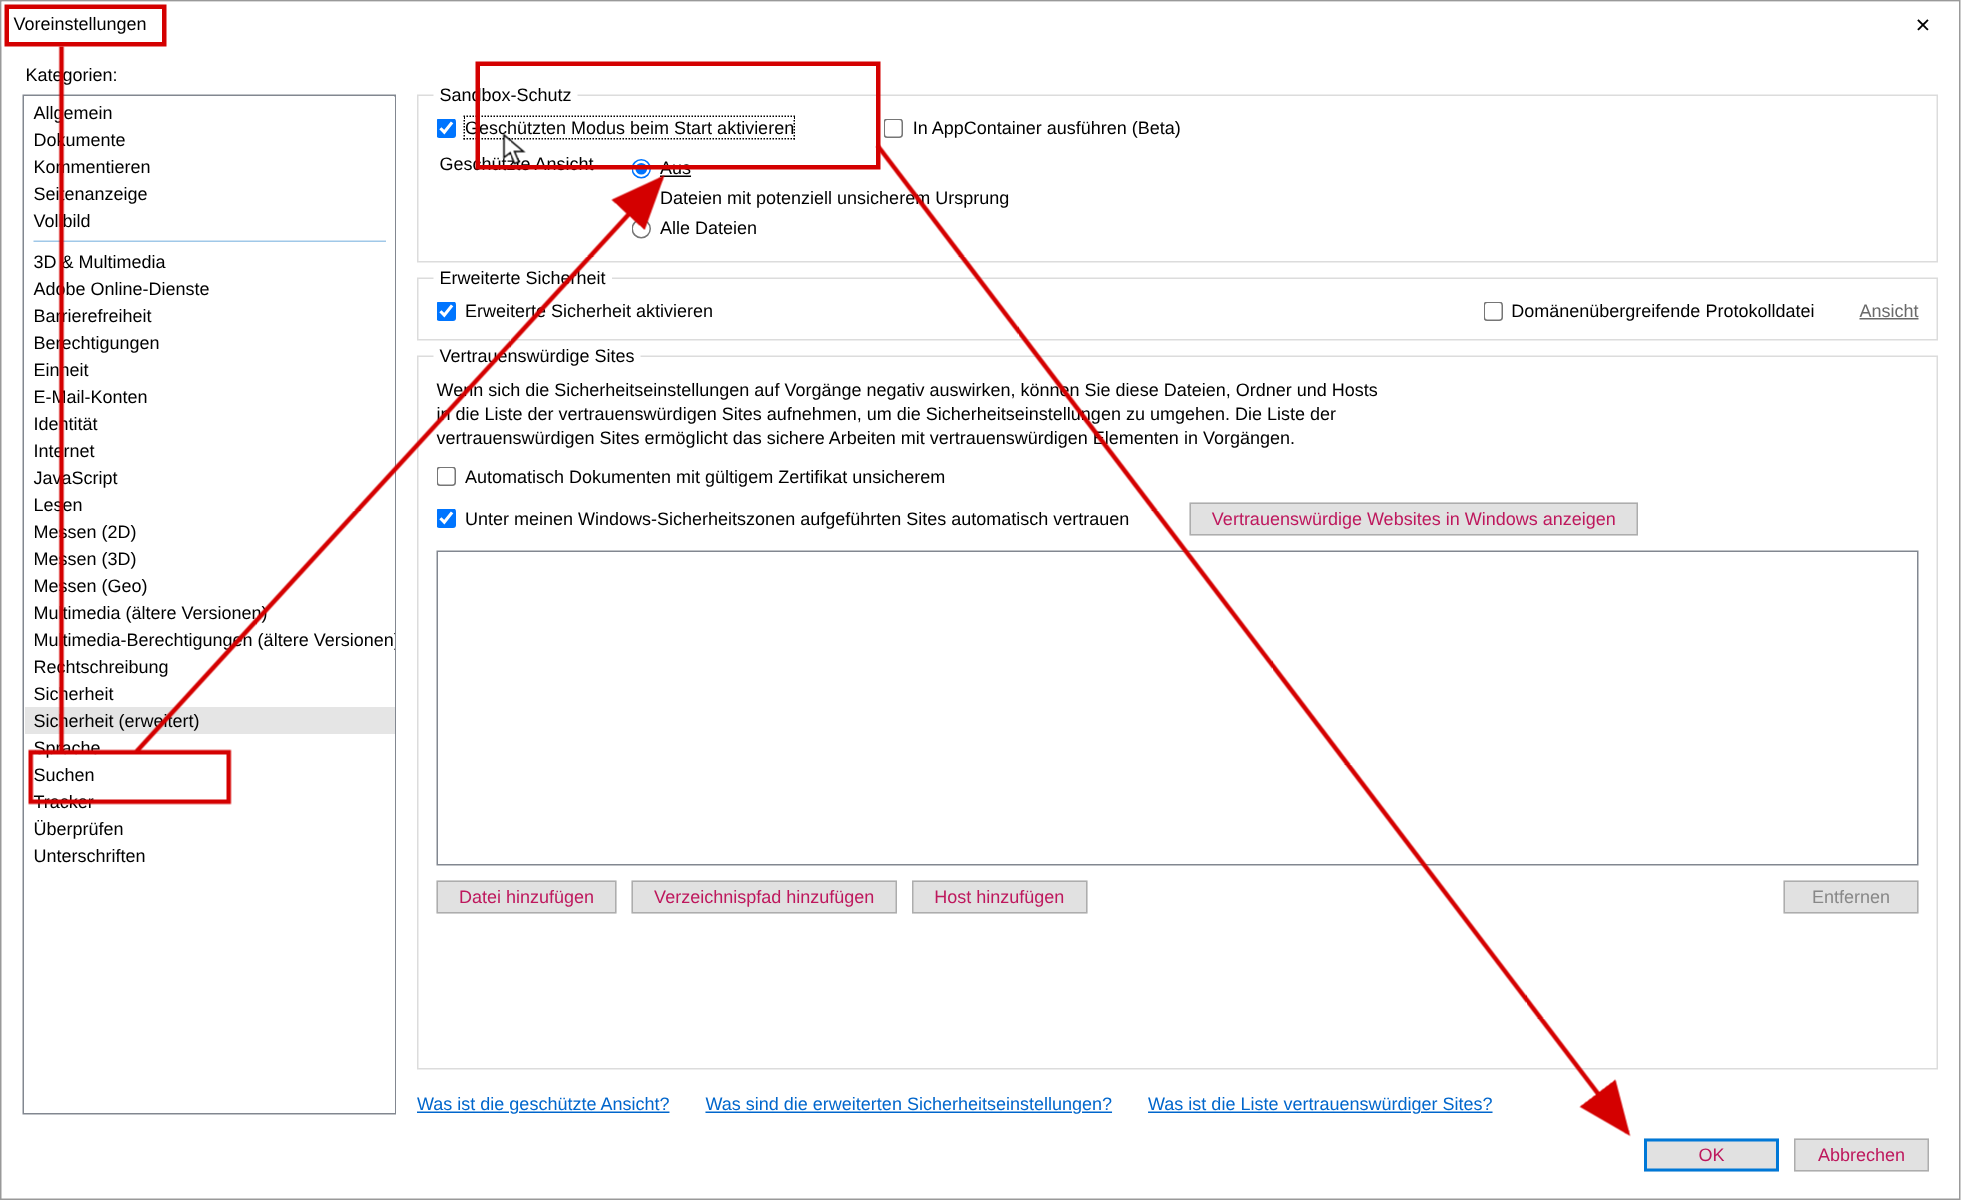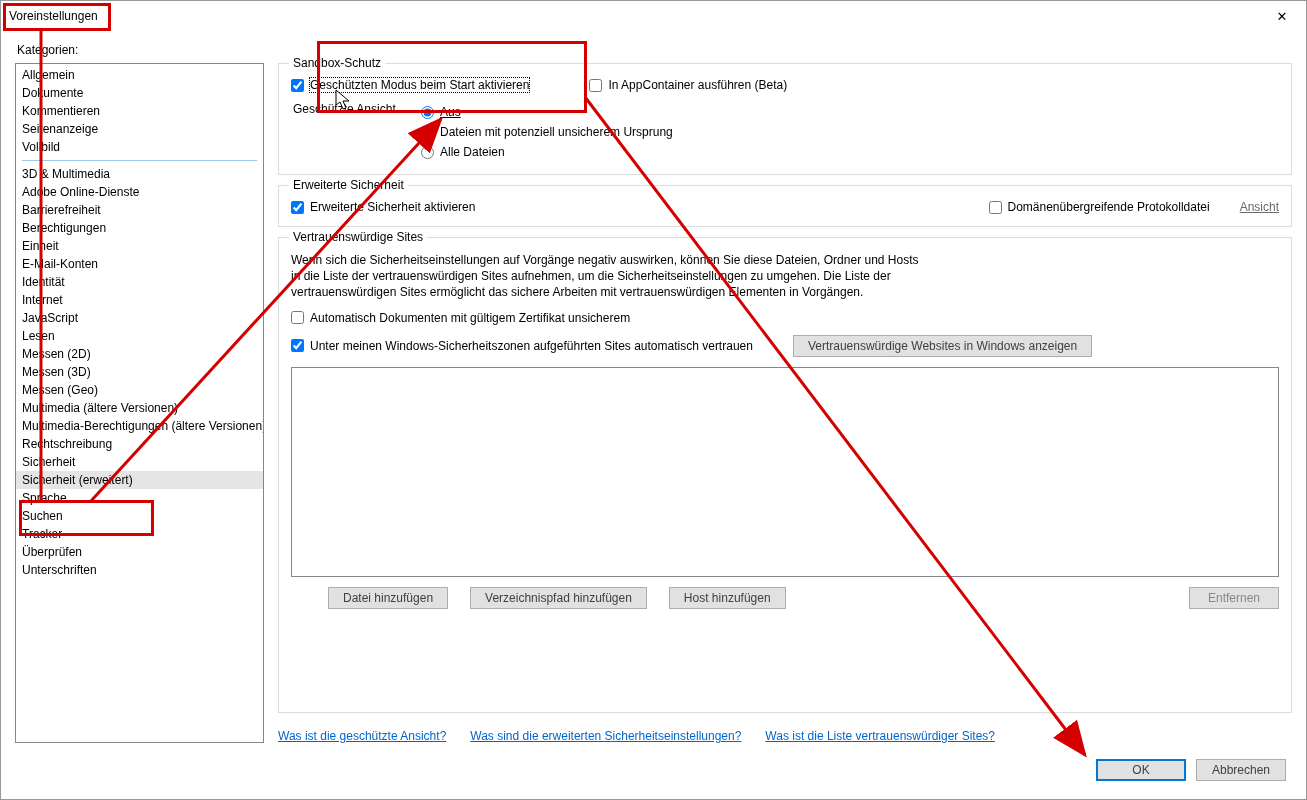--- a/index.html
+++ b/index.html
@@ -96,36 +96,36 @@
     cursor: pointer;
   }
   .link.u { text-decoration: underline; }
   .btn {
     border: 1px solid #adadad;
     background: #e1e1e1;
     padding: 3px 14px;
     font: inherit;
     cursor: pointer;
     min-width: 90px;
-    color:#404040;
+    color:#be185d;
   }
   .btn:disabled { color:#888; cursor:default; }
   .btn.primary {
     border: 2px solid #0078d7;
     background:#e1e1e1;
     padding: 2px 13px;
   }
   .trusted-desc { margin: 0 0 10px 0; max-width: 640px; line-height: 1.35; }
   .trusted-list {
     border: 1px solid #828790;
     background:#fff;
     height: 210px;
     margin-top: 10px;
   }
-  .btn-row { display:flex; gap:22px; margin-top:10px;margin-left:37px; }
+  .btn-row { display:flex; gap:10px; margin-top:10px; }
   .btn-row .spacer { flex:1; }
   .help-links { margin-top:6px; display:flex; gap:24px; }
   .footer {
     position:absolute;
     right:20px;
     bottom:18px;
     display:flex;
     gap:10px;
   }
   

